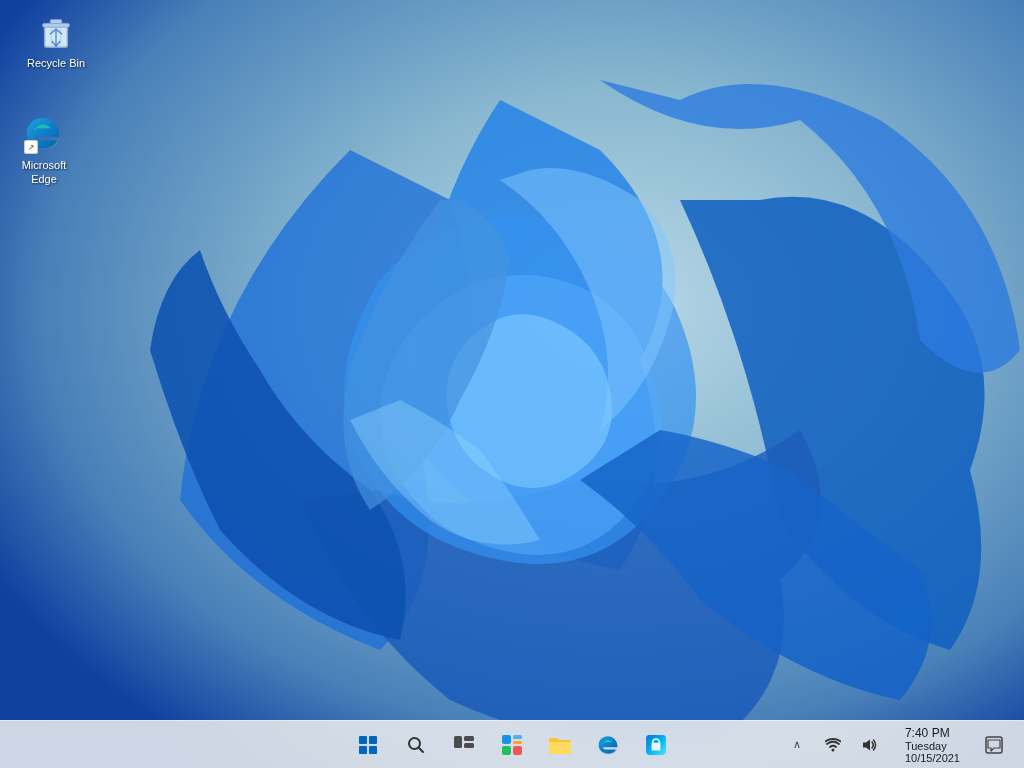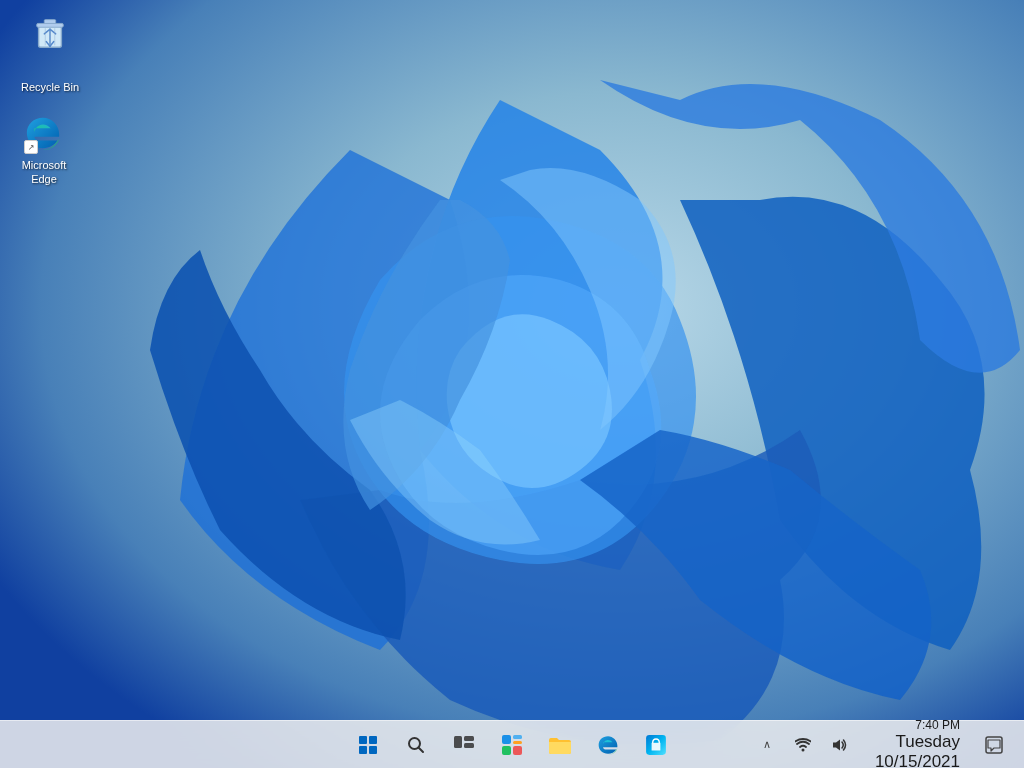--- a/index.html
+++ b/index.html
@@ -108,36 +108,35 @@
       display: flex;
       align-items: center;
       gap: 4px;
       padding: 0 8px;
       height: 100%;
     }
 
     #clock {
       display: flex;
       flex-direction: column;
-      align-items: flex-end;
       justify-content: center;
       font-size: 11px;
       color: #1a1a1a;
       padding: 0 8px;
       cursor: pointer;
       height: 100%;
     }
 
     .clock-time {
       font-size: 12px;
       font-weight: 400;
     }
 
     .clock-date {
-      font-size: 17px;
+      font-size: 11px;
     }
 
     .tray-icon {
       width: 32px;
       height: 32px;
       display: flex;
       align-items: center;
       justify-content: center;
       border-radius: 4px;
       cursor: pointer;
@@ -244,21 +243,21 @@
 
       <path d="M 150 350 Q 180 450 220 530 Q 300 620 400 640 Q 420 560 370 490 Q 300 440 260 370 Q 220 310 200 250 Q 160 280 150 350 Z" fill="#0a50b0" opacity="0.9"></path>
       <path d="M 580 480 Q 650 530 700 600 Q 800 680 900 700 Q 950 640 920 570 Q 850 520 790 470 Q 720 440 660 430 Z" fill="#1060c8" opacity="0.85"></path>
       <path d="M 440 200 Q 380 280 350 370 Q 330 450 370 510 Q 430 470 460 400 Q 500 330 510 260 Q 500 220 460 200 Z" fill="#4090e0" opacity="0.7"></path>
 
       <path d="M 500 180 Q 560 220 590 290 Q 620 360 600 430 Q 650 390 670 320 Q 690 250 640 200 Q 580 160 530 170 Z" fill="#80c8ff" opacity="0.5"></path>
       <path d="M 350 420 Q 380 480 430 520 Q 480 555 540 540 Q 510 490 480 450 Q 440 420 400 400 Z" fill="#90d4ff" opacity="0.4"></path>
     </g>
   </svg>
 
-  <div class="desktop-icon" style="top: 8px; left: 10px; gap: 24px;">
+  <div class="desktop-icon" style="top: 8px; left: 16px;">
     <div class="icon-img">
       <svg class="recycle-svg" viewBox="0 0 40 40" xmlns="http://www.w3.org/2000/svg">
 
         <rect x="8" y="14" width="24" height="22" rx="2" fill="#d0e8f8" stroke="#88aacc" stroke-width="1.5"></rect>
         <rect x="6" y="11" width="28" height="4" rx="1.5" fill="#b0ccee" stroke="#88aacc" stroke-width="1"></rect>
         <rect x="14" y="7" width="12" height="4" rx="1" fill="#b0ccee" stroke="#88aacc" stroke-width="1"></rect>
 
         <path d="M 14 22 L 20 17 L 26 22" stroke="#5588cc" stroke-width="1.5" fill="none" stroke-linecap="round"></path>
         <path d="M 16 30 L 20 35 L 24 30" stroke="#5588cc" stroke-width="1.5" fill="none" stroke-linecap="round"></path>
         <line x1="20" y1="17" x2="20" y2="35" stroke="#5588cc" stroke-width="1.5" stroke-linecap="round"></line>

